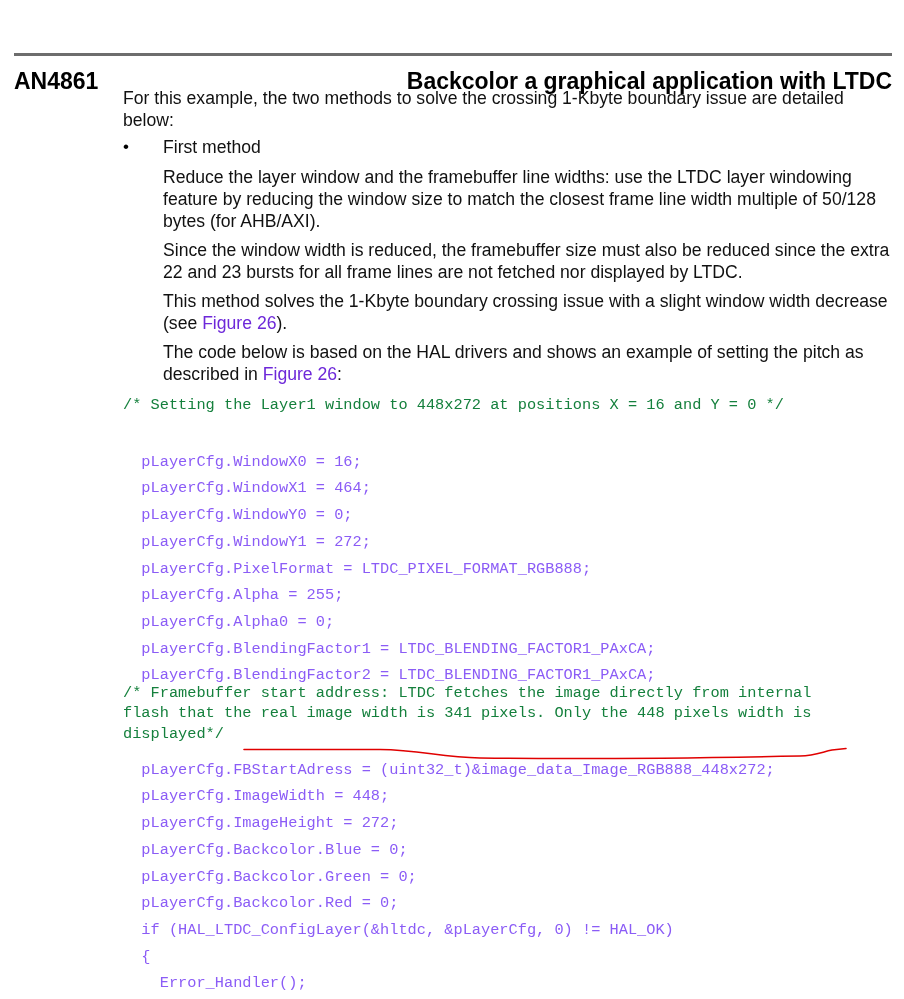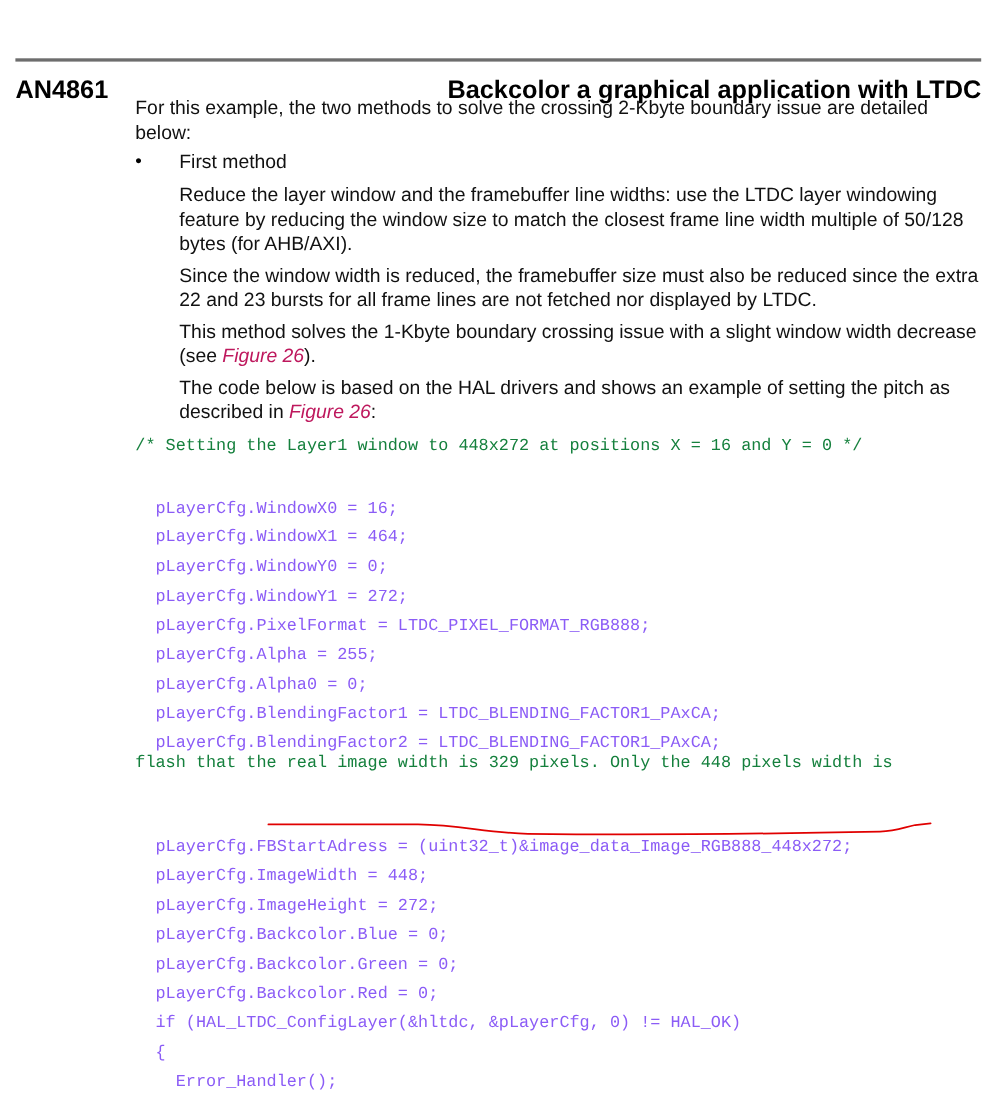--- a/index.html
+++ b/index.html
@@ -49,22 +49,21 @@
       width: 770px;
       font-family: "Liberation Sans", sans-serif;
       font-size: 17.6px;
       line-height: 22px;
       color: #111111;
     }
     .prose p {
       margin: 0;
     }
     .link {
-      color: #be185d;
-      font-style: italic;
+      color: #6d28d9;
     }
     .bullet-dot {
       position: absolute;
       left: 123px;
       font-family: "Liberation Sans", sans-serif;
       font-size: 17px;
       line-height: 22px;
     }
     .indented {
       left: 163px;
@@ -93,21 +92,21 @@
 </head>
 <body>
 
 <div class="header">
   <span class="doc-id">AN4861</span>
   <span class="section-title">Backcolor a graphical application with LTDC</span>
 </div>
 <div class="header-rule"></div>
 
 <div class="prose" style="top:87px;">
-  <p>For this example, the two methods to solve the crossing 2-Kbyte boundary issue are detailed below:</p>
+  <p>For this example, the two methods to solve the crossing 1-Kbyte boundary issue are detailed below:</p>
 </div>
 
 <span class="bullet-dot" style="top:136px;">•</span>
 <div class="prose indented" style="top:136px;">
   <p>First method</p>
 </div>
 
 <div class="prose indented" style="top:166px;">
   <p>Reduce the layer window and the framebuffer line widths: use the LTDC layer windowing feature by reducing the window size to match the closest frame line width multiple of 50/128 bytes (for AHB/AXI).</p>
 </div>
@@ -124,21 +123,21 @@
   <p><span>The code below is based on the HAL drivers and shows an example of setting the pitch as described in </span><span class="link">Figure 26</span><span>:</span></p>
 </div>
 
 <div class="code comment" style="left:123px; top:395px;">/* Setting the Layer1 window to 448x272 at positions X = 16 and Y = 0 */</div>
 
 <div class="code" style="left:123px; top:422px; line-height:26.7px;">
 <div>  pLayerCfg.WindowX0 = 16;</div><div>  pLayerCfg.WindowX1 = 464;</div><div>  pLayerCfg.WindowY0 = 0;</div><div>  pLayerCfg.WindowY1 = 272;</div><div>  pLayerCfg.PixelFormat = LTDC_PIXEL_FORMAT_RGB888;</div><div>  pLayerCfg.Alpha = 255;</div><div>  pLayerCfg.Alpha0 = 0;</div><div>  pLayerCfg.BlendingFactor1 = LTDC_BLENDING_FACTOR1_PAxCA;</div><div>  pLayerCfg.BlendingFactor2 = LTDC_BLENDING_FACTOR1_PAxCA;</div>
 </div>
 
 <div class="code comment" style="left:123px; top:662px; line-height:20.5px;">
-<div>flash that the real image width is 329 pixels. Only the 448 pixels width is</div>
+<div>/* Framebuffer start address: LTDC fetches the image directly from internal</div><div>flash that the real image width is 341 pixels. Only the 448 pixels width is</div><div>displayed*/</div>
 </div>
 
 <div class="code" style="left:123px; top:730px; line-height:26.7px;">
 <div>  pLayerCfg.FBStartAdress = (uint32_t)&amp;image_data_Image_RGB888_448x272;</div><div>  pLayerCfg.ImageWidth = 448;</div><div>  pLayerCfg.ImageHeight = 272;</div><div>  pLayerCfg.Backcolor.Blue = 0;</div><div>  pLayerCfg.Backcolor.Green = 0;</div><div>  pLayerCfg.Backcolor.Red = 0;</div><div>  if (HAL_LTDC_ConfigLayer(&amp;hltdc, &amp;pLayerCfg, 0) != HAL_OK)</div><div>  {</div><div>    Error_Handler();</div><div>  }</div>
 </div>
 
 <svg class="underline-mark" viewBox="0 0 904 999" xmlns="http://www.w3.org/2000/svg">
   <path d="M244 749.5 L 380 749.5 C 420 750, 440 757, 480 758 C 560 759, 700 758, 800 756 C 815 755.5, 822 752, 832 750 L 846 748.5" fill="none" stroke="#e00000" stroke-width="1.6" stroke-linecap="round"></path>
 </svg>
 

